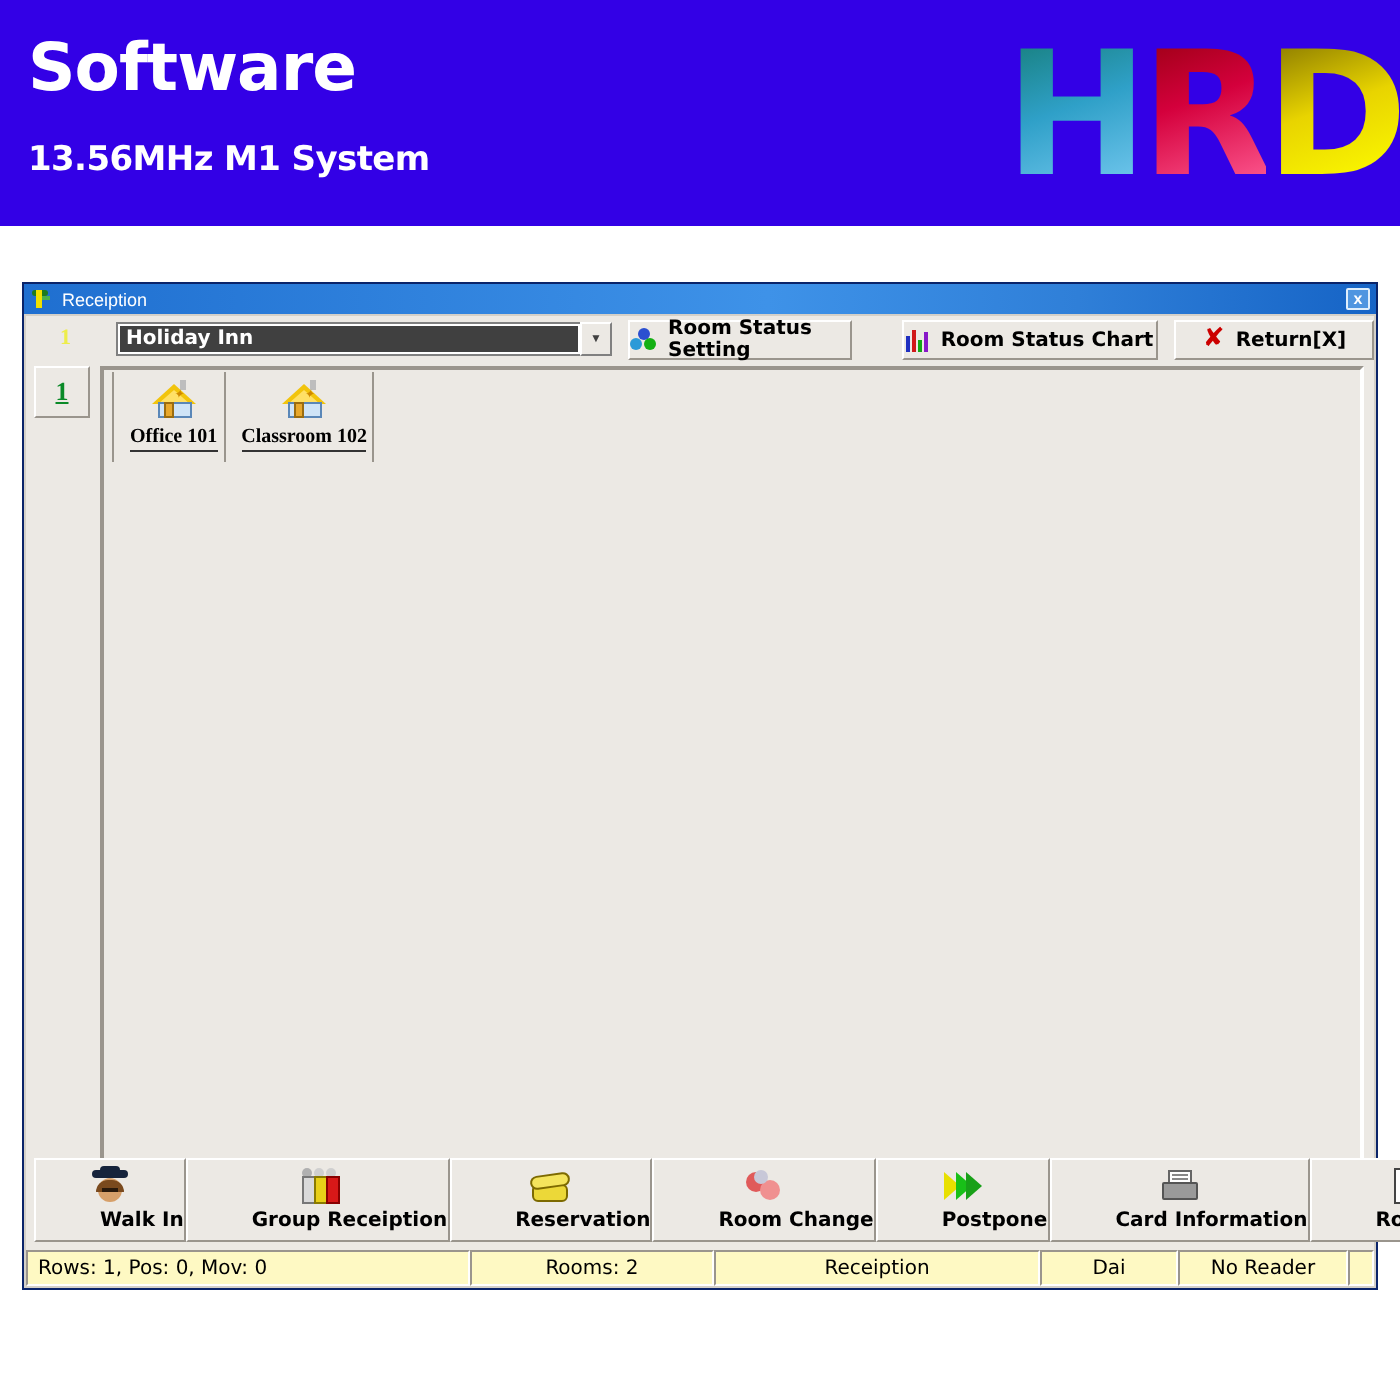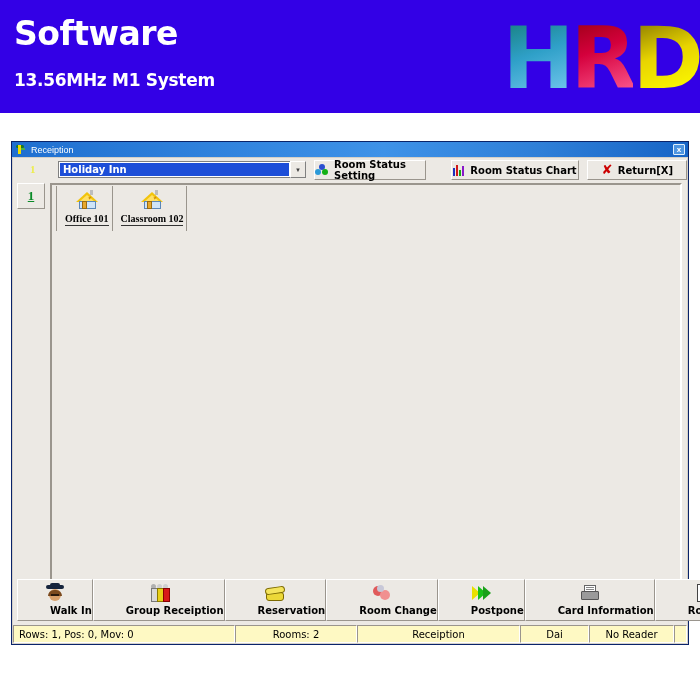--- a/index.html
+++ b/index.html
@@ -95,21 +95,21 @@
   }
   #hotel-select{
     position:absolute;left:45px;top:1px;width:248px;height:17px;
     background:#ffffff;
     border:1px solid #808080;
     border-right:none;
     box-sizing:border-box;
     display:flex;align-items:center;
   }
   #hotel-select-value{
-    background:#1d4ed8;color:#ffffff;
+    background:#404040;color:#ffffff;
     font-size:10px;font-weight:bold;
     font-family:"DejaVu Sans", sans-serif;
     flex:1 1 auto;height:13px;line-height:13px;
     margin:1px;padding-left:3px;
     overflow:hidden;white-space:nowrap;
   }
   #hotel-select-arrow{
     width:16px;height:17px;flex:0 0 auto;
     background:#ece9e4;
     border:1px solid #808080;

